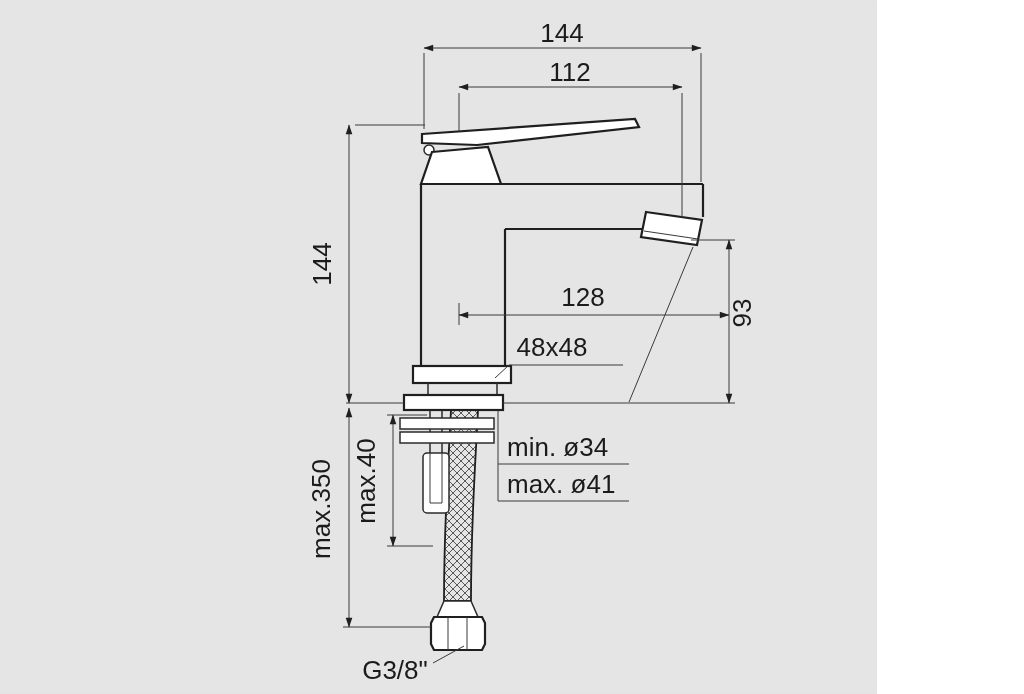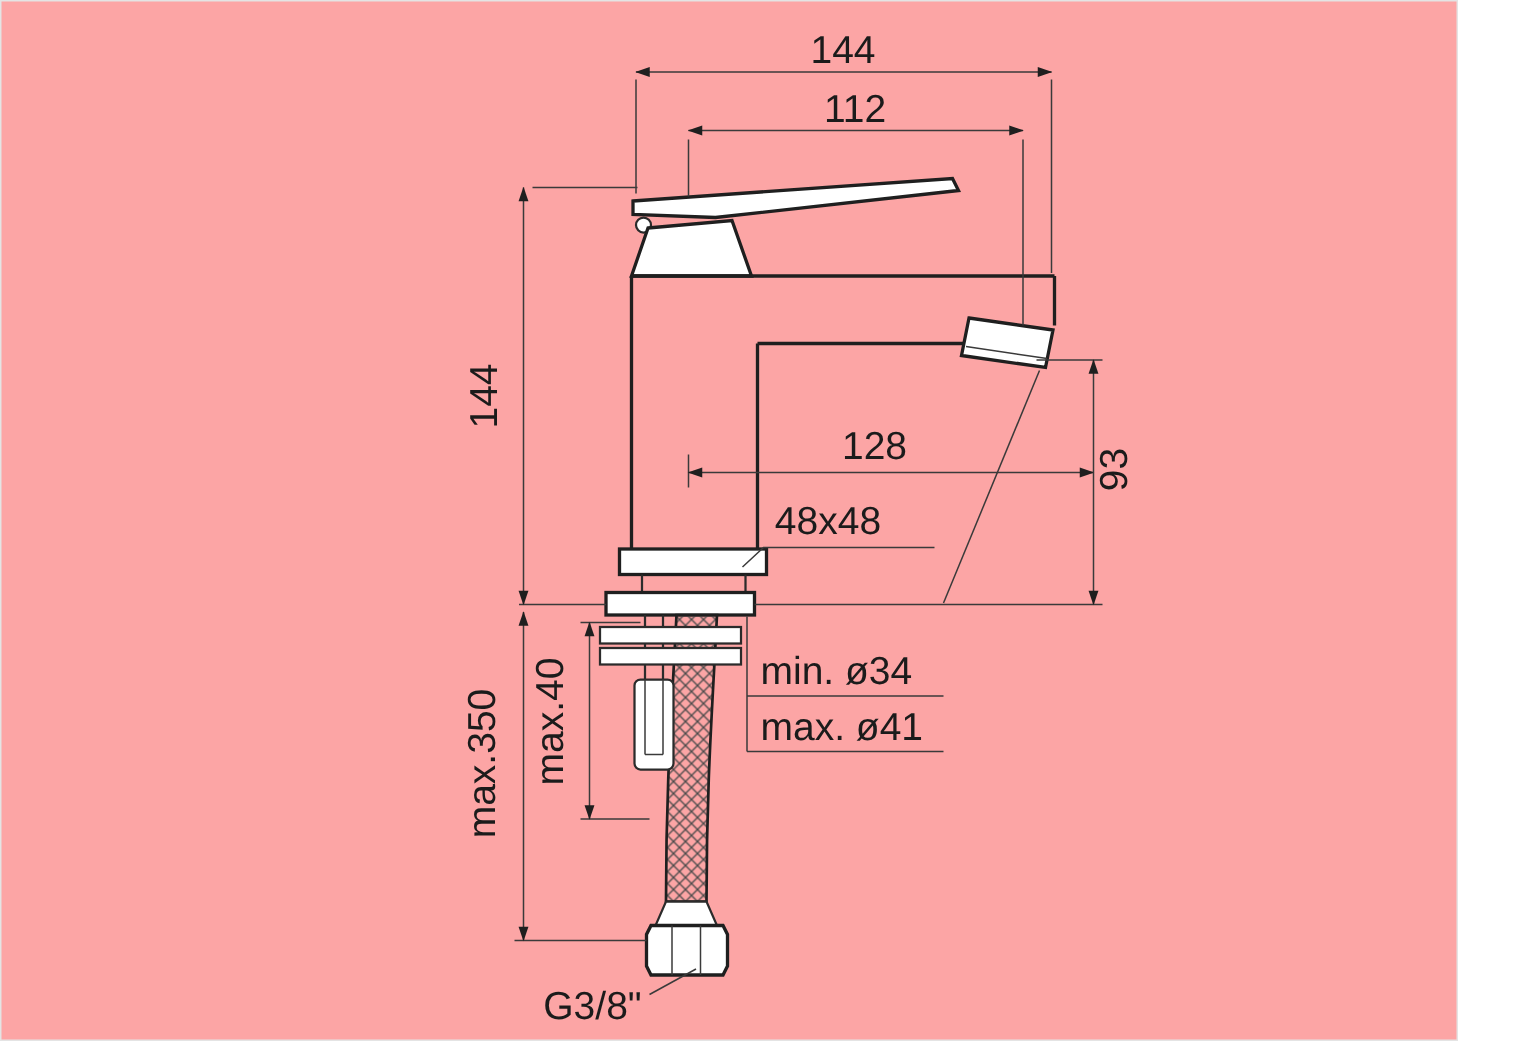--- a/index.html
+++ b/index.html
@@ -1,18 +1,18 @@
 <!DOCTYPE html>
 <html><head>
 <meta charset="utf-8">
 <style>
   html,body { margin:0; padding:0; background:#ffffff; }
   .page {
-    width:972px; height:694px; position:relative;
-    background:#fca5a5; border:1px solid #e4e4e4; box-sizing:border-box;
+    width:877px; height:694px; position:relative;
+    background:#e5e5e5; border:1px solid #e4e4e4; box-sizing:border-box;
     font-family:"Liberation Sans", sans-serif;
   }
   svg { display:block; }
   svg text {
     font-family:"Liberation Sans", sans-serif;
     font-size:26px; fill:#1b1b1b;
   }
   .thin  { stroke:#3a3a3a; stroke-width:1;   fill:none; }
   .med   { stroke:#2b2b2b; stroke-width:1.5; fill:none; }
   .thick { stroke:#1f1f1f; stroke-width:2.2; fill:none; }

